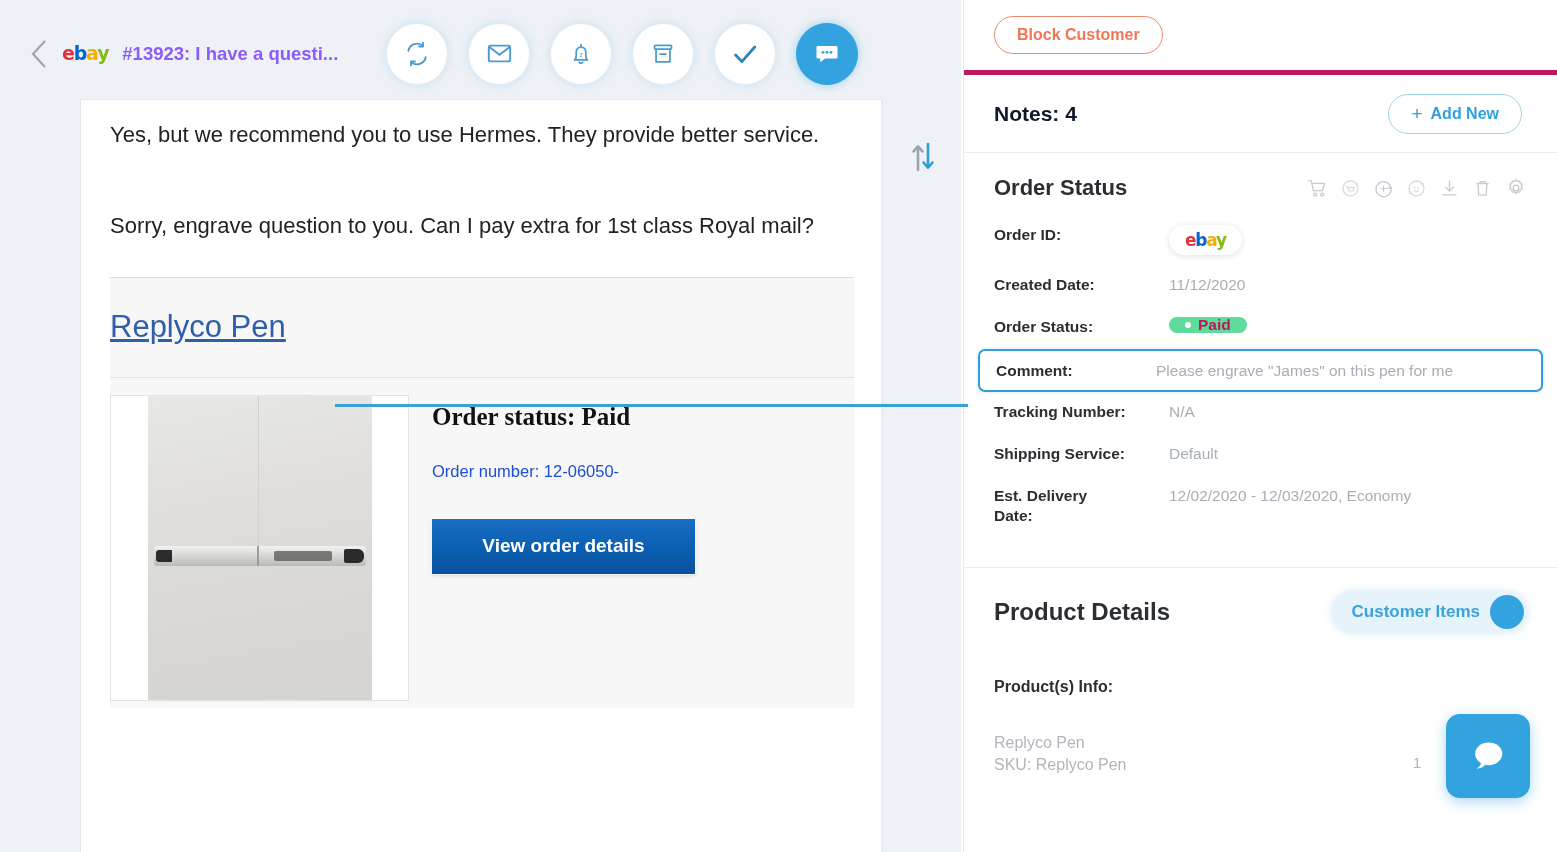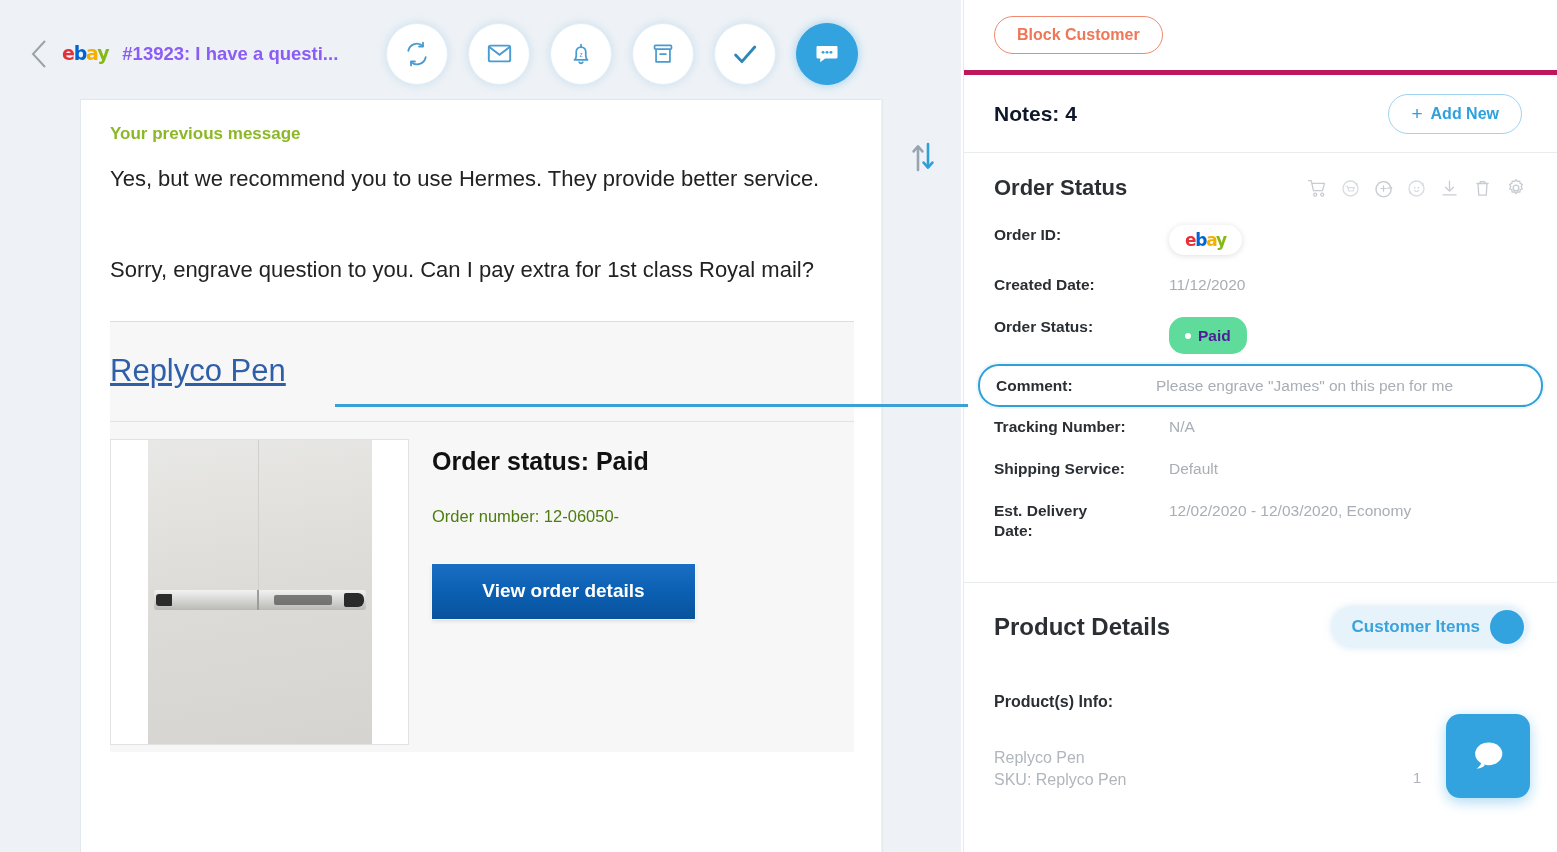--- a/index.html
+++ b/index.html
@@ -109,23 +109,23 @@
   .pen::after { content:""; position:absolute; right:2px; top:3px; width:20px; height:14px;
     background:#2a2a2a; border-radius:2px 6px 6px 2px; }
   .pen-band { position:absolute; left:120px; top:5px; width:58px; height:10px;
     background:#555; opacity:.75; border-radius:2px; }
   .pen-seam { position:absolute; left:103px; top:0; width:2px; height:20px; background:#9d9d9a; }
   .photo-seam { position:absolute; left:110px; top:0; width:1px; height:150px; background:#d2d0cc; }
 
   .prod-info { padding-left: 23px; padding-top: 8px; }
   .order-status-h {
     font-size: 25px; font-weight: 700; color:#111;
-    font-family:Liberation Sans, sans-serif;
-  }
-  .order-number { margin-top: 31px; font-size: 16.5px; color: #4d7c0f; }
+    font-family:Liberation Serif, serif;
+  }
+  .order-number { margin-top: 31px; font-size: 16.5px; color: #1d4ed8; }
   .view-btn {
     margin-top: 38px; width: 263px; height: 55px;
     background: linear-gradient(180deg,#1a6fc4 0%,#0b60b3 50%,#08529c 100%);
     color:#fff; font-size: 19px; font-weight:700; border:0; cursor:pointer;
     box-shadow: 0 0 0 1px rgba(255,255,255,.5), 0 2px 4px rgba(0,0,0,.12);
     font-family:"Liberation Sans", sans-serif;
   }
 
   
   .right-pane {
@@ -167,30 +167,30 @@
   .od-value { font-size:15.5px; color:#a7aeb5; line-height:1.25; }
 
   .ebay-pill {
     display:inline-flex; align-items:center; justify-content:center;
     height: 30px; padding: 0 16px; border-radius: 15px;
     background:#fff; box-shadow: 0 1px 6px rgba(0,0,0,.13);
   }
   .ebay-pill .ebay-logo { margin-left:0; font-size:17px; }
   .paid-pill {
     display:inline-flex; align-items:center; gap:7px;
-    height: 37px; padding: 0 16px; border-radius:15px;
-    background:#5fdc9b; color:#4c1d95; font-size:15.5px; font-weight:700;
+    height: 16px; padding: 0 16px; border-radius:15px;
+    background:#5fdc9b; color:#be185d; font-size:15.5px; font-weight:700;
   }
   .paid-pill .dot { width:6px; height:6px; border-radius:50%; background:#fff; }
 
   
   .comment-row {
     position: relative;
     display:flex; align-items:center;
-    border: 2.5px solid #2f9fd6; border-radius: 21px;
+    border: 2.5px solid #2f9fd6; border-radius: 7px;
     padding: 10px 16px 10px 16px; margin: -10px -16px 10px -16px;
     background: #fff; box-shadow: 0 0 0 2px rgba(47,159,214,.08);
   }
   .comment-row .od-label { width: 160px; }
 
   .pd-sec { padding: 24px 30px 0 30px; }
   .pd-head { display:flex; align-items:center; justify-content:space-between; }
   .pd-title { font-size:24px; font-weight:700; color:#2b2f33; }
   .ordered-toggle {
     display:flex; align-items:center; gap:10px;
@@ -295,21 +295,20 @@
         <svg width="28" height="32" viewBox="0 0 28 32">
           <path d="M9 29V6" stroke="#9aa4b0" stroke-width="2.6" stroke-linecap="round"></path>
           <path d="M4.6 10.4L9 5.4l4.4 5" fill="none" stroke="#9aa4b0" stroke-width="2.6" stroke-linecap="round" stroke-linejoin="round"></path>
           <path d="M19 3v23" stroke="#2f9fd6" stroke-width="2.6" stroke-linecap="round"></path>
           <path d="M14.6 21.6L19 26.6l4.4-5" fill="none" stroke="#2f9fd6" stroke-width="2.6" stroke-linecap="round" stroke-linejoin="round"></path>
         </svg>
       </div>
     </div>
 
     <div class="msg-card">
-      <div class="msg-prev-label">Your previous message</div>
       <div class="msg-line">Yes, but we recommend you to use Hermes. They provide better service.</div>
       <div class="msg-line second">Sorry, engrave question to you. Can I pay extra for 1st class Royal mail?</div>
 
       <div class="ebay-block">
         <div class="ebay-block-head">
           <a class="prod-title" href="#">Replyco Pen</a>
         </div>
         <div class="ebay-block-body">
           <div class="prod-photo-wrap">
             <div class="prod-photo">

